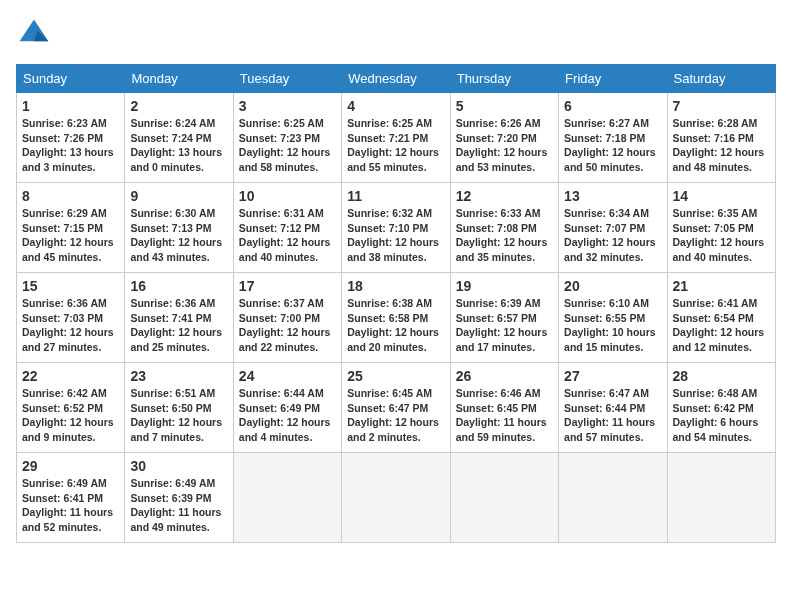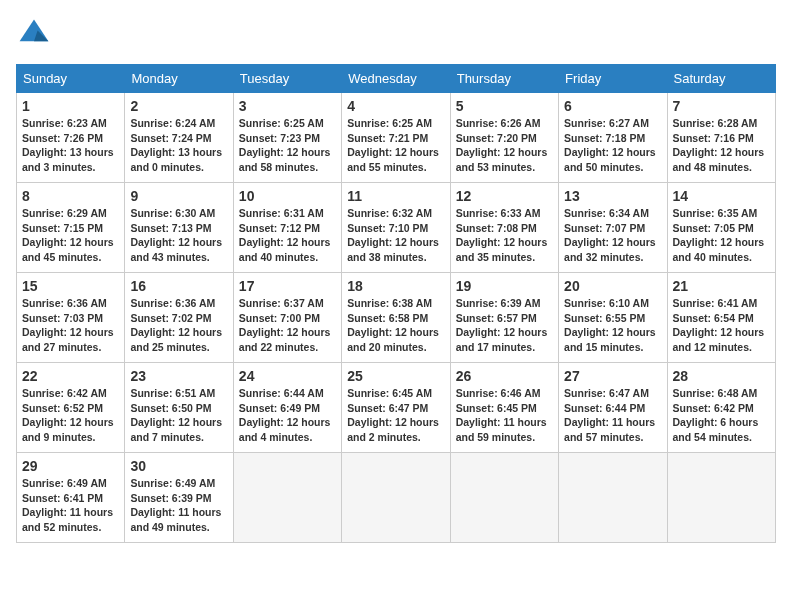--- a/index.html
+++ b/index.html
@@ -249,21 +249,21 @@
         <div class="day-info">
           <span>Sunrise: 6:36 AM</span><br>
           <span>Sunset: 7:03 PM</span><br>
           <span>Daylight: 12 hours and 27 minutes.</span>
         </div>
       </td>
         <td>
         <span class="day-num">16</span>
         <div class="day-info">
           <span>Sunrise: 6:36 AM</span><br>
-          <span>Sunset: 7:02 PM</span><br>
+          <span>Sunset: 7:41 PM</span><br>
           <span>Daylight: 12 hours and 25 minutes.</span>
         </div>
       </td>
         <td>
         <span class="day-num">17</span>
         <div class="day-info">
           <span>Sunrise: 6:37 AM</span><br>
           <span>Sunset: 7:00 PM</span><br>
           <span>Daylight: 12 hours and 22 minutes.</span>
         </div>
@@ -282,21 +282,21 @@
           <span>Sunrise: 6:39 AM</span><br>
           <span>Sunset: 6:57 PM</span><br>
           <span>Daylight: 12 hours and 17 minutes.</span>
         </div>
       </td>
         <td>
         <span class="day-num">20</span>
         <div class="day-info">
           <span>Sunrise: 6:10 AM</span><br>
           <span>Sunset: 6:55 PM</span><br>
-          <span>Daylight: 12 hours and 15 minutes.</span>
+          <span>Daylight: 10 hours and 15 minutes.</span>
         </div>
       </td>
         <td>
         <span class="day-num">21</span>
         <div class="day-info">
           <span>Sunrise: 6:41 AM</span><br>
           <span>Sunset: 6:54 PM</span><br>
           <span>Daylight: 12 hours and 12 minutes.</span>
         </div>
       </td>

